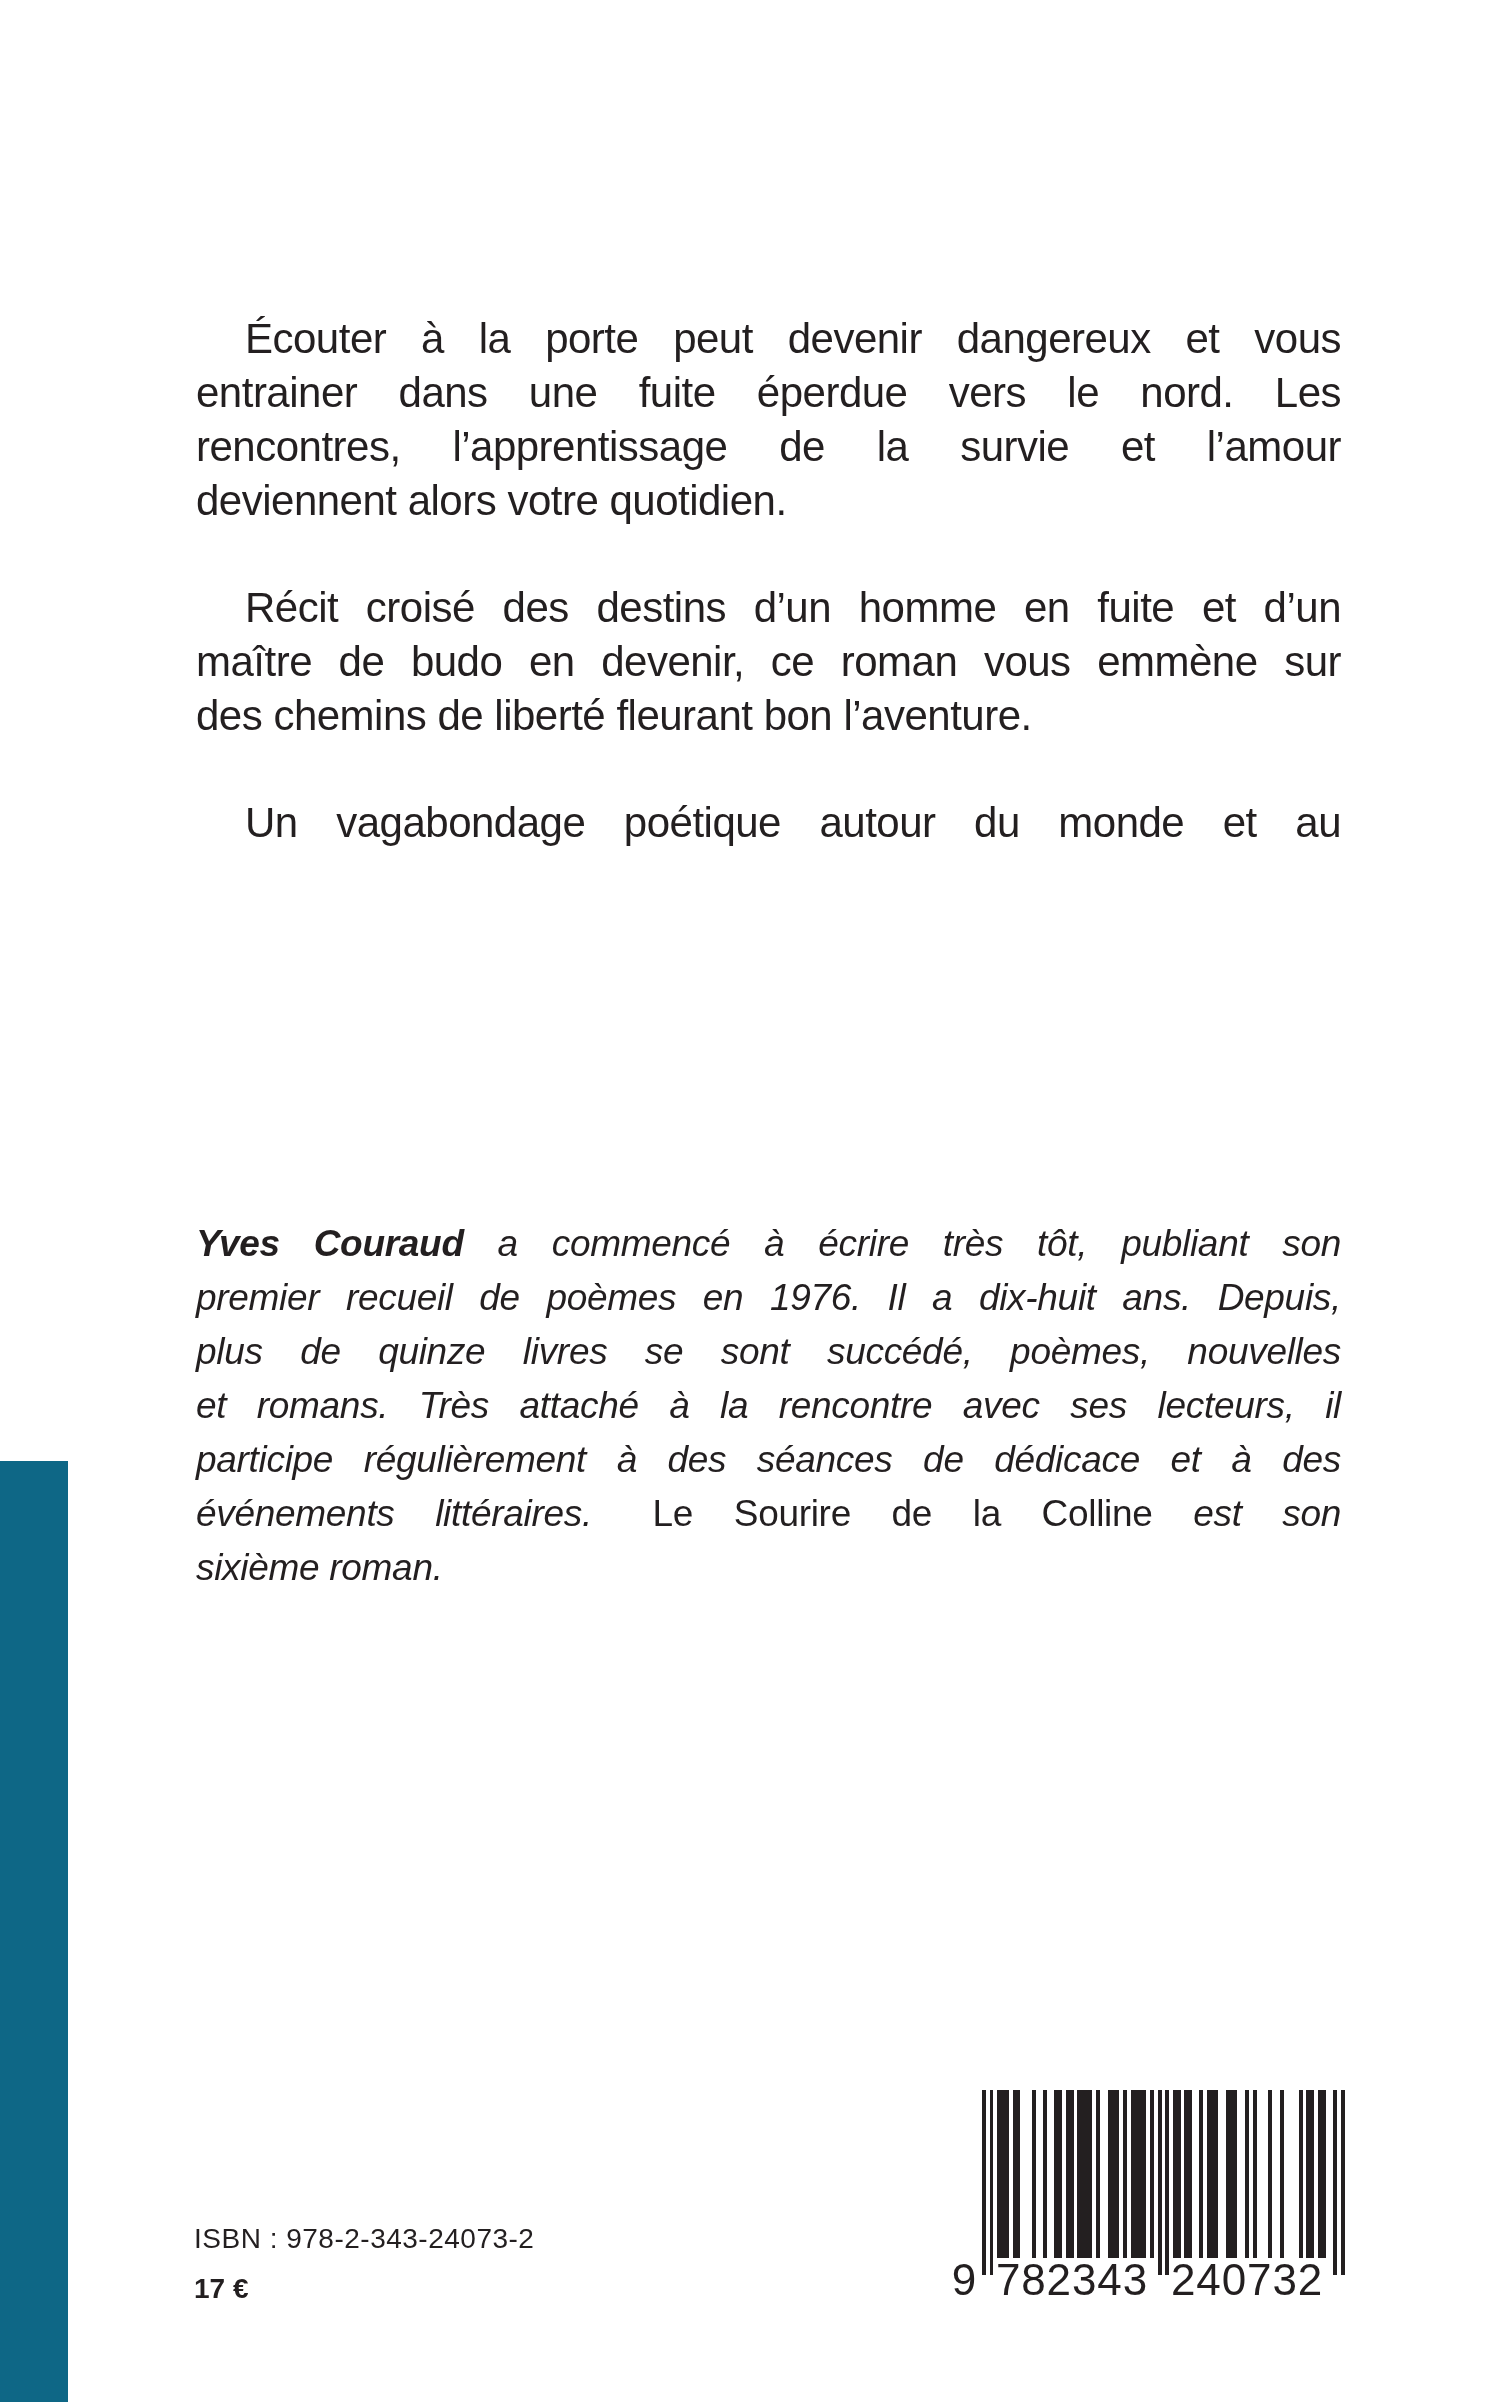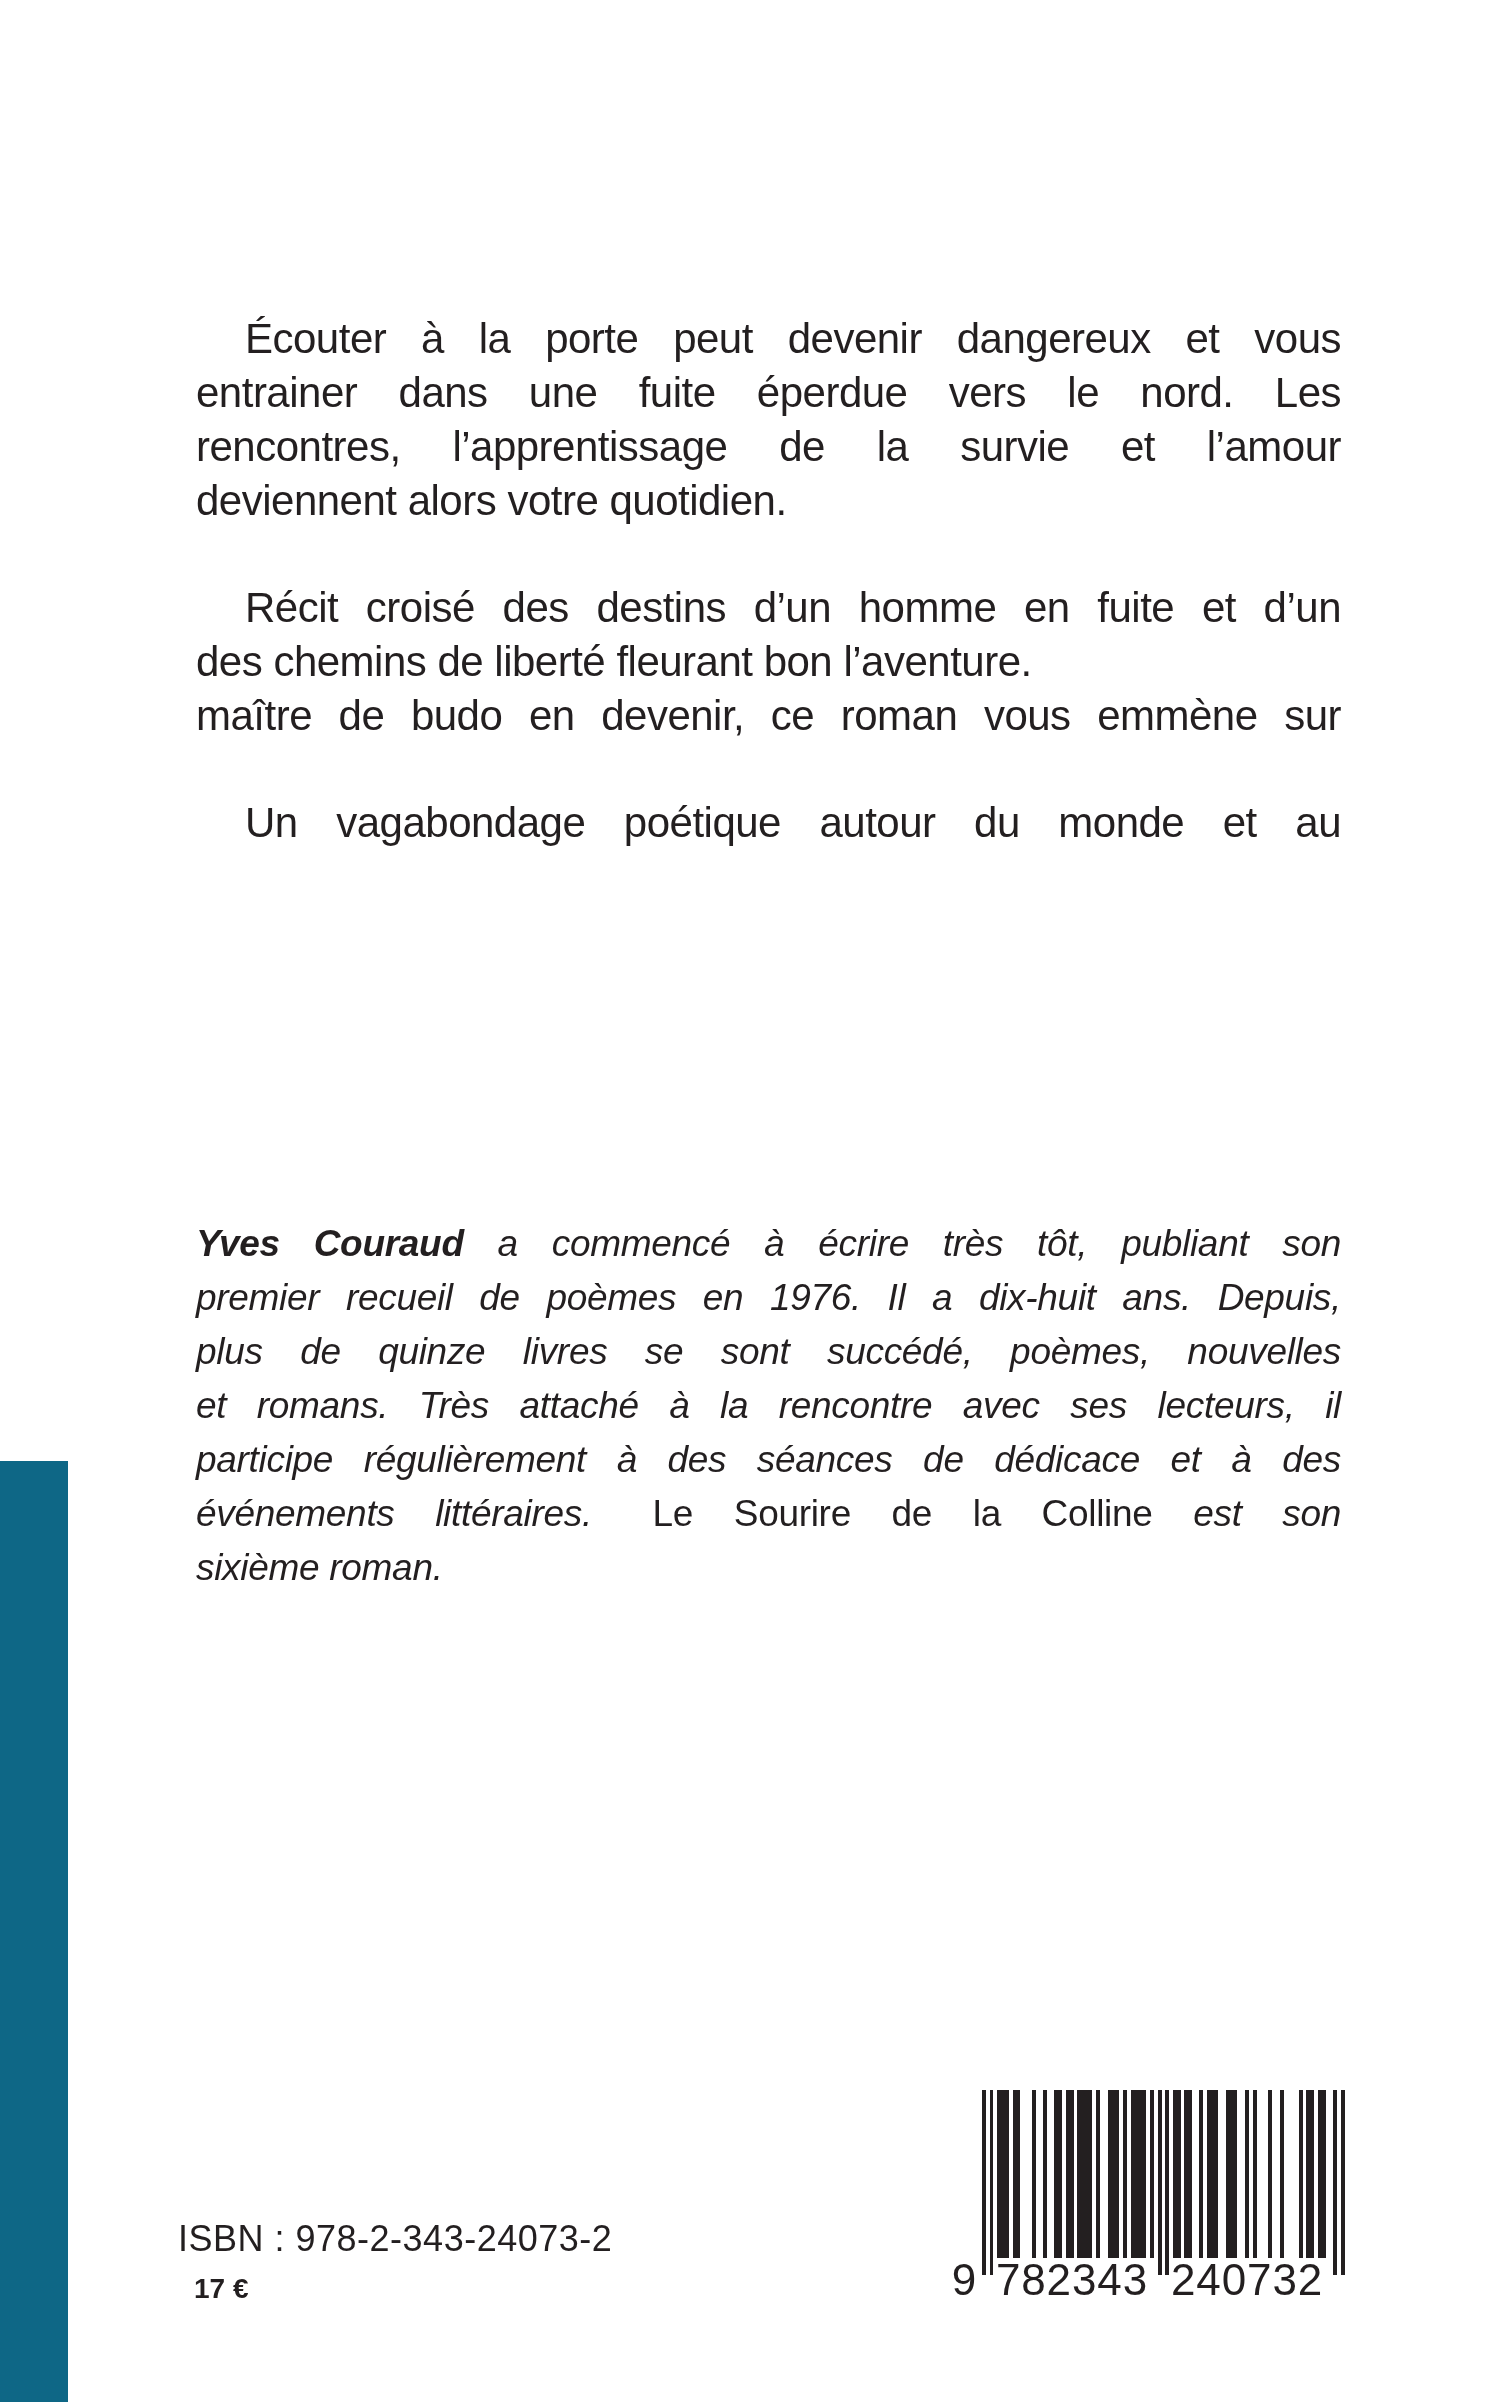--- a/index.html
+++ b/index.html
@@ -60,23 +60,23 @@
     line-height: 54px;
     letter-spacing: -0.3px;
   }
   .seg-bold-italic { font-weight: bold; font-style: italic; }
   .seg-italic      { font-style: italic; }
   .seg-roman       { font-style: normal; margin-left: 20px; }
 
   
   .isbn {
     position: absolute;
-    left: 178px;
+    left: 194px;
     top: 2218px;
-    font-size: 36px;
+    font-size: 28px;
     line-height: 42px;
     letter-spacing: 0.5px;
   }
   .price {
     position: absolute;
     left: 194px;
     top: 2264px;
     font-size: 28px;
     line-height: 49px;
     font-weight: bold;
@@ -119,22 +119,22 @@
 
   <main class="synopsis">
       <div class="para">
         <div class="line first">Écouter à la porte peut devenir dangereux et vous</div>
         <div class="line">entrainer dans une fuite éperdue vers le nord. Les</div>
         <div class="line">rencontres, l’apprentissage de la survie et l’amour</div>
         <div class="line last">deviennent alors votre quotidien.</div>
       </div>
       <div class="para">
         <div class="line first">Récit croisé des destins d’un homme en fuite et d’un</div>
+        <div class="line">maître de budo en devenir, ce roman vous emmène sur</div>
         <div class="line last">des chemins de liberté fleurant bon l’aventure.</div>
-        <div class="line">maître de budo en devenir, ce roman vous emmène sur</div>
       </div>
       <div class="para">
         <div class="line first">Un vagabondage poétique autour du monde et au</div>
       </div>
     </main>
 
   <section class="bio">
       <div class="line"><span class="seg-bold-italic">Yves Couraud</span><span class="seg-italic"> a commencé à écrire très tôt, publiant son</span></div>
       <div class="line"><span class="seg-italic">premier recueil de poèmes en 1976. Il a dix-huit ans. Depuis,</span></div>
       <div class="line"><span class="seg-italic">plus de quinze livres se sont succédé, poèmes, nouvelles</span></div>

